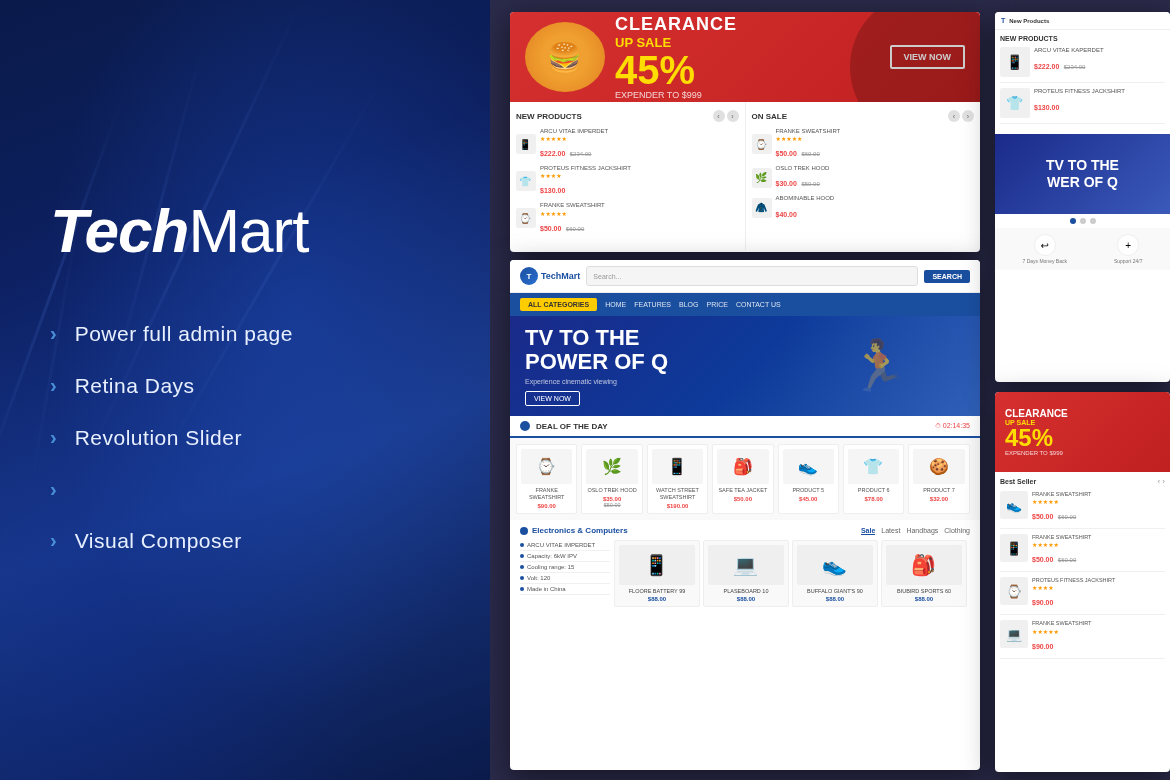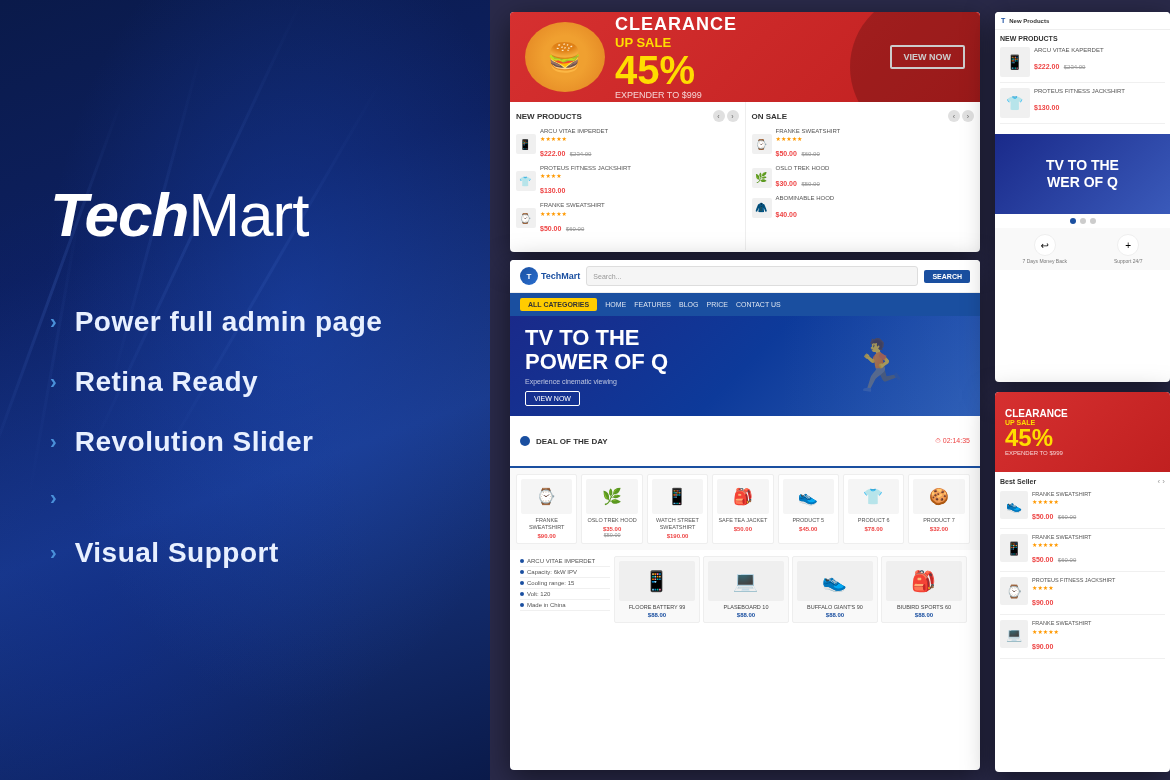--- a/index.html
+++ b/index.html
@@ -92,22 +92,22 @@
 
     .feature-arrow {
       color: #4a90d9;
       font-size: 20px;
       margin-right: 18px;
       font-weight: bold;
       flex-shrink: 0;
     }
 
     .feature-label {
-      font-size: 28px;
-      font-weight: 700;
+      font-size: 21px;
+      font-weight: 400;
       color: #e8f0ff;
       letter-spacing: 0.5px;
       text-align: right;
     }
 
     
     .right-panel {
       width: 680px;
       height: 780px;
       background: #2a2a4a;
@@ -443,21 +443,21 @@
     }
     .hero-athlete {
       font-size: 50px;
       opacity: 0.6;
     }
 
     
     .section-header-main {
       background: #fff;
       border-bottom: 2px solid #1a4fa0;
-      padding: 20px 10px;
+      padding: 5px 10px;
       display: flex;
       align-items: center;
       gap: 6px;
     }
     .section-icon-blue {
       width: 10px; height: 10px;
       background: #1a4fa0;
       border-radius: 50%;
     }
     .section-title-main {
@@ -794,32 +794,32 @@
     </div>
   </div>
 
   <ul class="features-list">
     <li class="feature-item">
       <span class="feature-arrow">›</span>
       <span class="feature-label">Power full admin page</span>
     </li>
     <li class="feature-item">
       <span class="feature-arrow">›</span>
-      <span class="feature-label">Retina Ready</span>
+      <span class="feature-label">Retina Days</span>
     </li>
     <li class="feature-item">
       <span class="feature-arrow">›</span>
       <span class="feature-label">Revolution Slider</span>
     </li>
     <li class="feature-item">
       <span class="feature-arrow">›</span>
     </li>
     <li class="feature-item">
       <span class="feature-arrow">›</span>
-      <span class="feature-label">Visual Support</span>
+      <span class="feature-label">Visual Composer</span>
     </li>
   </ul>
 </div>
 
 <div class="right-panel">
   <div class="screenshot-collage">
 
     <div class="screenshot-top">
 
       <div class="top-banner">
@@ -981,20 +981,32 @@
           <div class="product-card-price">$78.00</div>
         </div>
         <div class="product-card-main">
           <div class="product-card-img">🍪</div>
           <div class="product-card-name">PRODUCT 7</div>
           <div class="product-card-price">$32.00</div>
         </div>
       </div>
 
       <div class="electronics-section">
+        <div class="electronics-header">
+          <span class="electronics-title">
+            <span style="width:8px;height:8px;background:#1a4fa0;border-radius:50%;display:inline-block;"></span>
+            <span>Electronics &amp; Computers</span>
+          </span>
+          <div class="electronics-tabs">
+            <span class="elec-tab active">Sale</span>
+            <span class="elec-tab">Latest</span>
+            <span class="elec-tab">Handbags</span>
+            <span class="elec-tab">Clothing</span>
+          </div>
+        </div>
 
         <div class="elec-content">
           <div class="elec-sidebar">
             <div class="elec-sidebar-item">
               <div class="elec-sidebar-dot"></div>
               <span>ARCU VITAE IMPERDET</span>
             </div>
             <div class="elec-sidebar-item">
               <div class="elec-sidebar-dot"></div>
               <span>Capacity: 6kW IPV</span>

